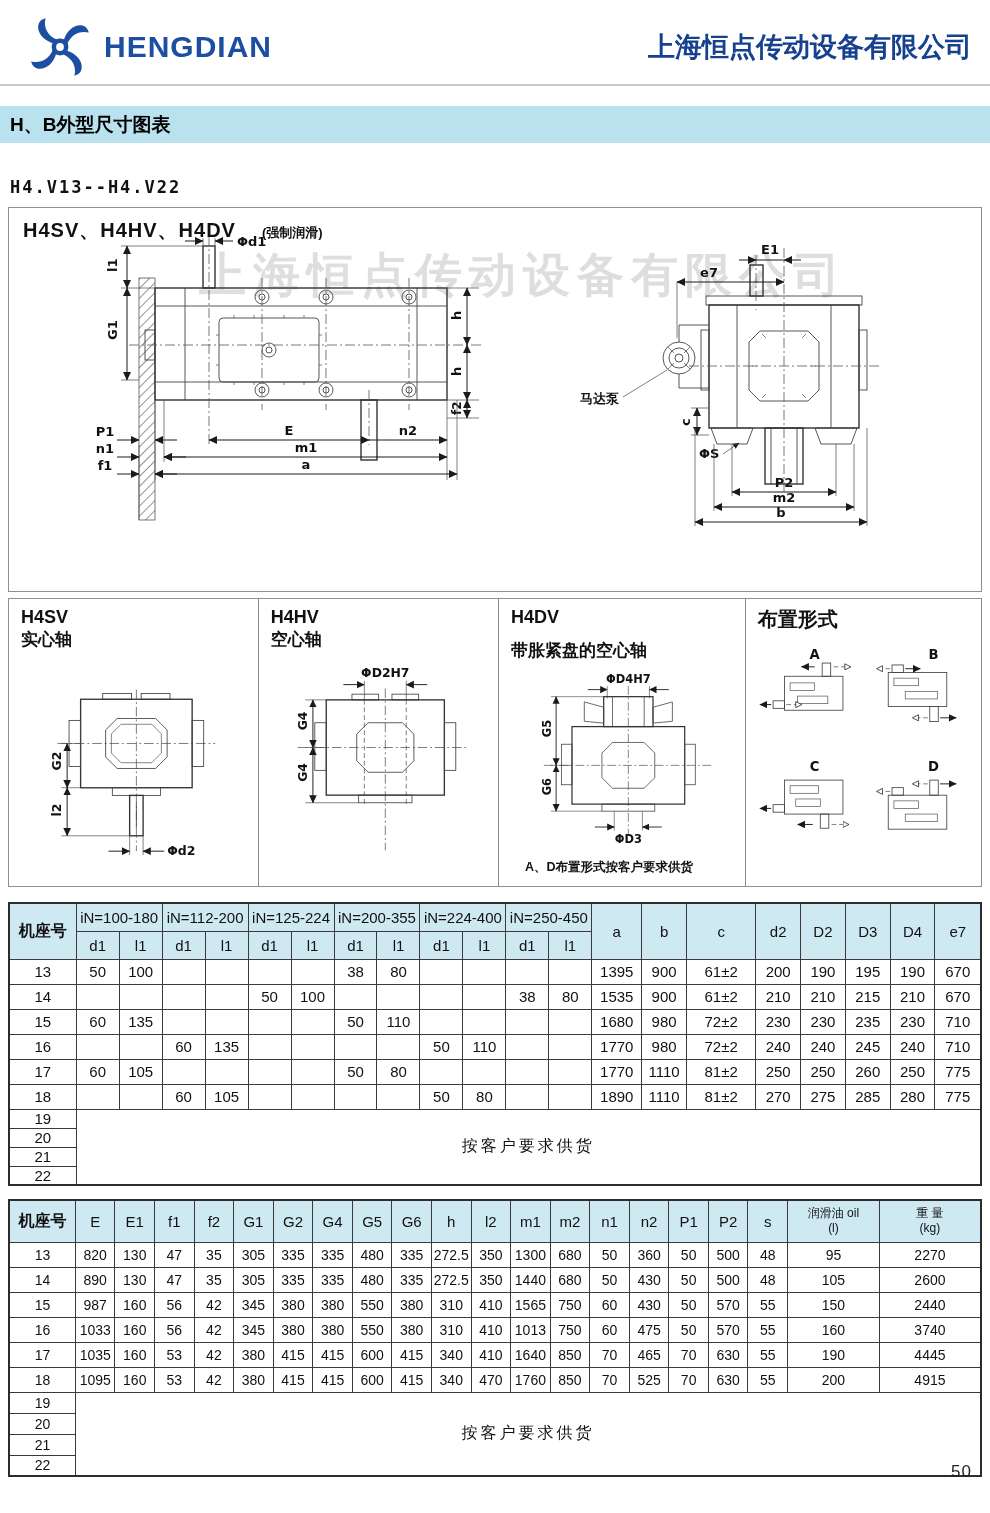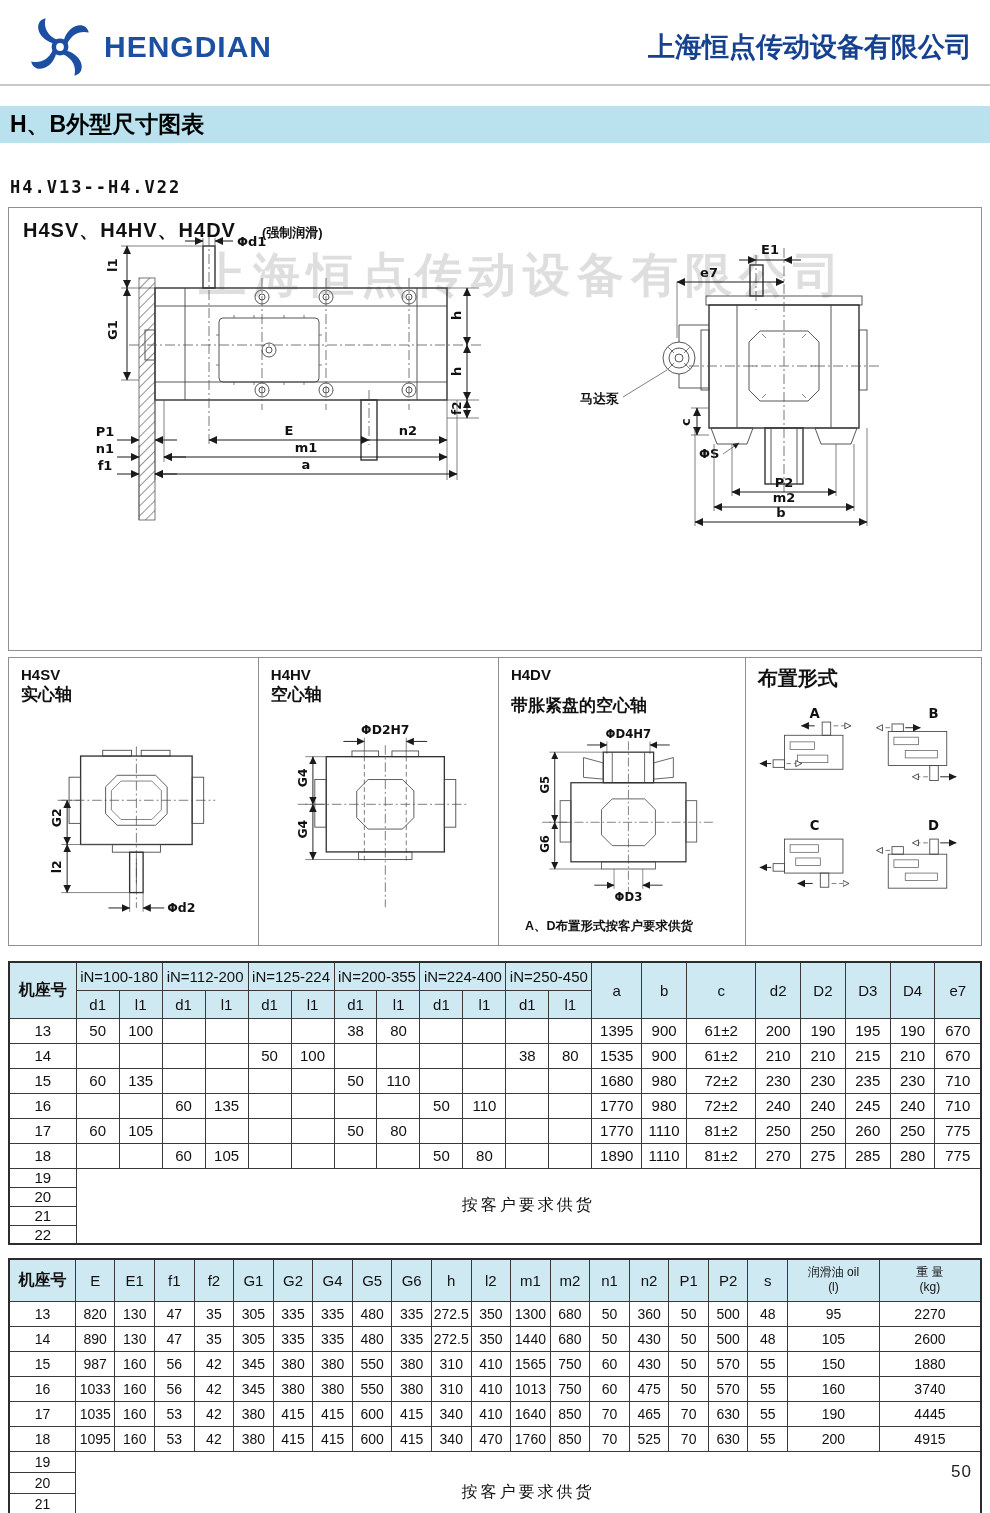--- a/index.html
+++ b/index.html
@@ -24,33 +24,33 @@
   }
   .company-name {
     font-family: "DejaVu Serif", serif;
     font-size: 27px; font-weight: bold; color: #16418f; margin-right: 4px;
   }
 
   
   .title-bar {
     margin-top: 20px; height: 37px; background: #b9e1ee;
     display: flex; align-items: center; padding-left: 10px;
-    font-size: 23px; font-weight: bold; color: #000;
+    font-size: 19px; font-weight: bold; color: #000;
   }
 
   
   .range-label {
     margin: 34px 0 0 10px; height: 22px;
     font-family: "DejaVu Sans Mono", monospace;
     font-size: 17px; font-weight: bold; letter-spacing: 2px;
   }
 
   
   .drawing-panel {
-    margin: 8px 8px 0 8px; height: 444px;
+    margin: 8px 8px 0 8px; height: 385px;
     border: 1px solid #8f8f8f; position: relative; overflow: hidden;
     background: #fff;
   }
   .drawing-title-row { position:absolute; left:14px; top:9px; z-index:3; display:flex; align-items:baseline; gap:26px; }
   .drawing-title { font-size: 20px; font-weight: bold; letter-spacing: 1px; }
   .lube-note { font-size: 13px; font-weight: bold; }
   .watermark {
     position:absolute; left:190px; top:36px; z-index:1;
     font-size: 47px; letter-spacing: 7px; white-space: nowrap;
     color: #6f6f6f; opacity: 0.22; font-weight: bold;
@@ -61,21 +61,21 @@
   .panels {
     margin: 6px 8px 0 8px; height: 289px;
     border: 1px solid #8f8f8f; display: flex; background:#fff;
   }
   .panel { position: relative; padding: 8px 8px 4px 12px; display:flex; flex-direction:column; }
   .panel + .panel { border-left: 1px solid #8f8f8f; }
   .panel-1 { width: 25.6%; }
   .panel-2 { width: 24.7%; }
   .panel-3 { width: 25.4%; gap: 11px; }
   .panel-4 { width: 24.3%; }
-  .panel-title { font-size: 15px; font-weight: bold; line-height: 1.2; }
+  .panel-title { font-size: 18px; font-weight: bold; line-height: 1.2; }
   .panel-subtitle { font-size: 17px; font-weight: bold; line-height: 1.25; }
   .panel-note { font-size: 12.5px; font-weight: bold; margin: 0 0 6px 14px; }
   .panel svg { flex: 1 1 auto; }
 
   
   table.dim-table {
     margin: 15px 8px 0 8px; width: 974px;
     border-collapse: collapse; table-layout: fixed;
     font-size: 15px;
   }
@@ -771,21 +771,21 @@
         <td>310</td>
         <td>410</td>
         <td>1565</td>
         <td>750</td>
         <td>60</td>
         <td>430</td>
         <td>50</td>
         <td>570</td>
         <td>55</td>
         <td>150</td>
-        <td>1880</td>
+        <td>2440</td>
       </tr>
       <tr>
         <td>16</td>
         <td>1033</td>
         <td>160</td>
         <td>56</td>
         <td>42</td>
         <td>345</td>
         <td>380</td>
         <td>380</td>

